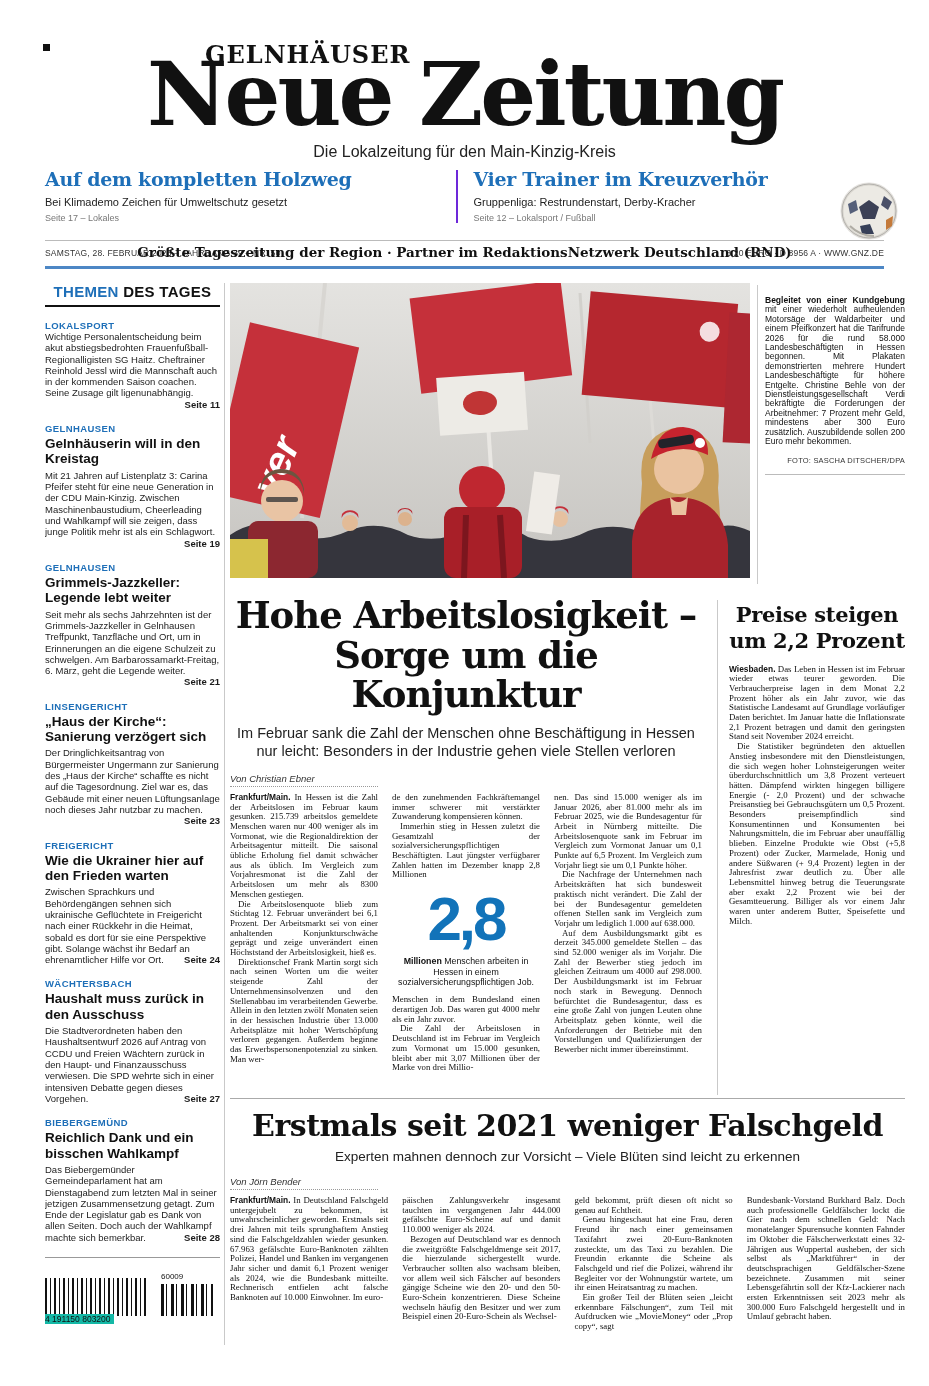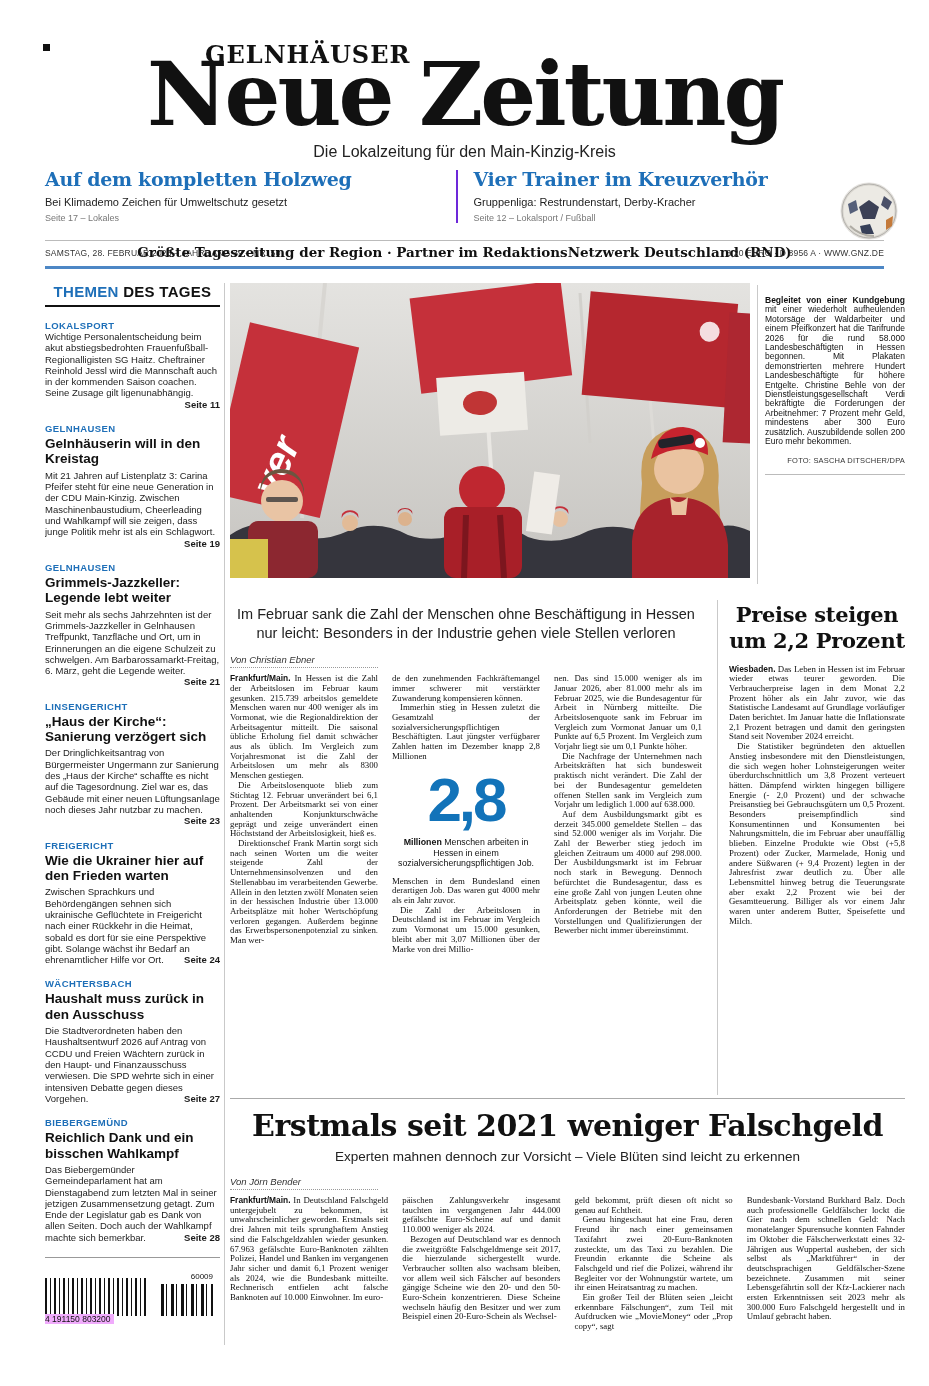--- a/index.html
+++ b/index.html
@@ -44,22 +44,22 @@
   .sb-kicker{color:#1e6fb8;font-weight:bold;font-size:9.5px;letter-spacing:0.4px;}
   .sb-title{font-weight:bold;font-size:13.5px;line-height:1.14;margin:2px 0 3px;color:#111;}
   .sb-body{font-size:9.5px;line-height:11.3px;color:#1c1c1c;text-align:left;}
   .sb-page{font-weight:bold;float:right;}
   .sb-divider{border-top:1px solid #999;margin-top:14px;}
   .barcode{position:relative;width:175px;height:56px;margin-top:10px;}
   .bars-left{position:absolute;left:0;top:10px;width:104px;height:38px;
              background:repeating-linear-gradient(90deg,#111 0 2px,#fff 2px 5px,#111 5px 6px,#fff 6px 9px);}
   .bars-right{position:absolute;left:116px;top:16px;width:52px;height:32px;
              background:repeating-linear-gradient(90deg,#111 0 3px,#fff 3px 5px,#111 5px 6px,#fff 6px 10px);}
-  .bc-code{position:absolute;left:116px;top:4px;width:52px;text-align:right;font-size:8px;color:#111;}
-  .bc-digits{position:absolute;left:0;bottom:0;font-size:8.5px;background:#f0abfc;padding:0 3px 0 0;color:#111;text-align:center;}
+  .bc-code{position:absolute;left:116px;top:4px;width:52px;font-size:8px;color:#111;}
+  .bc-digits{position:absolute;left:0;bottom:0;font-size:8.5px;background:#14b8a6;padding:0 3px 0 0;color:#111;text-align:center;}
 
   .vrule{position:absolute;width:1px;background:#c9c9c9;}
 
   
   .photo{position:absolute;left:230px;top:283px;width:520px;height:295px;overflow:hidden;}
   .demo-col{position:absolute;left:765px;top:285px;width:140px;}
   .demo-title{font-size:31px;line-height:1.04;font-weight:400;letter-spacing:-0.5px;color:#111;}
   .demo-body{margin:11px 0 0;font-size:8.5px;line-height:9.4px;text-align:justify;color:#111;}
   .demo-credit{margin-top:9px;font-size:7.5px;letter-spacing:0.2px;text-align:right;color:#333;}
   .demo-divider{margin-top:9px;border-top:1px solid #bbb;}
@@ -261,20 +261,21 @@
 
   <div class="vrule" style="left:757px;top:285px;height:299px;"></div>
 
   <div class="demo-col">
     <p class="demo-body"><b>Begleitet von einer Kundgebung</b> <span>mit einer wiederholt aufheulenden Motorsäge der Waldarbeiter und einem Pfeifkonzert hat die Tarifrunde 2026 für die rund 58.000 Landesbeschäftigten in Hessen begonnen. Mit Plakaten demonstrierten mehrere Hundert Landesbeschäftigte für höhere Entgelte. Christine Behle von der Dienstleistungsgesellschaft Verdi bekräftigte die Forderungen der Arbeitnehmer: 7 Prozent mehr Geld, mindestens aber 300 Euro zusätzlich. Auszubildende sollen 200 Euro mehr bekommen.</span></p>
     <div class="demo-credit">FOTO: SASCHA DITSCHER/DPA</div>
     <div class="demo-divider"></div>
   </div>
 
   <div class="main-art">
+    <div class="main-head">Hohe Arbeitslosigkeit – Sorge um die Konjunktur</div>
     <div class="main-sub">Im Februar sank die Zahl der Menschen ohne Beschäftigung in Hessen nur leicht: Besonders in der Industrie gehen viele Stellen verloren</div>
     <div class="byline">Von Christian Ebner</div>
     <div class="cols">
       <div class="col">
         <p><b class="city">Frankfurt/Main.</b> <span>In Hessen ist die Zahl der Arbeitslosen im Februar kaum gesunken. 215.739 arbeitslos gemeldete Menschen waren nur 400 weniger als im Vormonat, wie die Regionaldirektion der Arbeitsagentur mitteilt. Die saisonal übliche Erholung fiel damit schwächer aus als üblich. Im Vergleich zum Vorjahresmonat ist die Zahl der Arbeitslosen um mehr als 8300 Menschen gestiegen.</span></p>
         <p>Die Arbeitslosenquote blieb zum Stichtag 12. Februar unverändert bei 6,1 Prozent. Der Arbeitsmarkt sei von einer anhaltenden Konjunkturschwäche geprägt und zeige unverändert einen Höchststand der Arbeitslosigkeit, hieß es.</p>
         <p>Direktionschef Frank Martin sorgt sich nach seinen Worten um die weiter steigende Zahl der Unternehmensinsolvenzen und den Stellenabbau im verarbeitenden Gewerbe. Allein in den letzten zwölf Monaten seien in der hessischen Industrie über 13.000 Arbeitsplätze mit hoher Wertschöpfung verloren gegangen. Außerdem beginne das Erwerbspersonenpotenzial zu sinken. Man wer-</p>
       </div>
       <div class="col">
         <p>de den zunehmenden Fachkräftemangel immer schwerer mit verstärkter Zuwanderung kompensieren können.</p>

